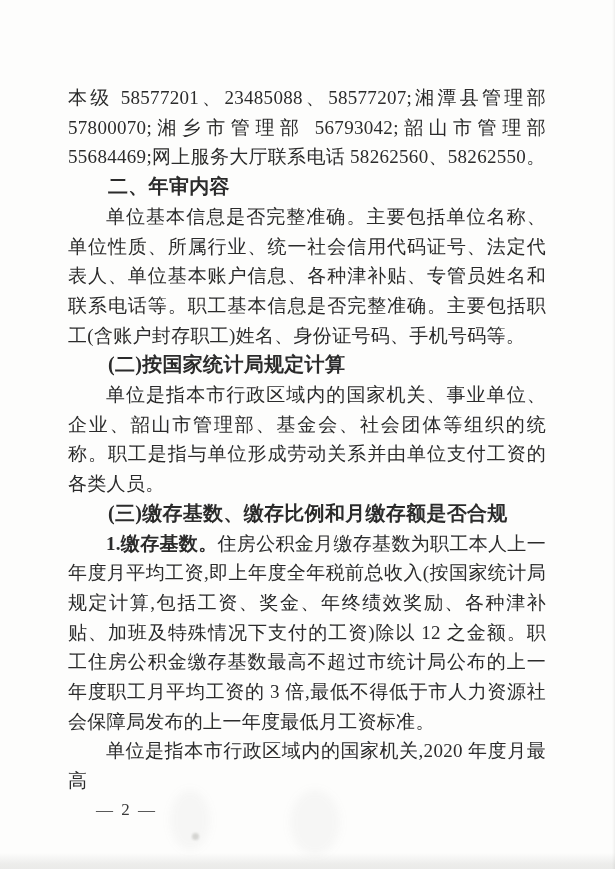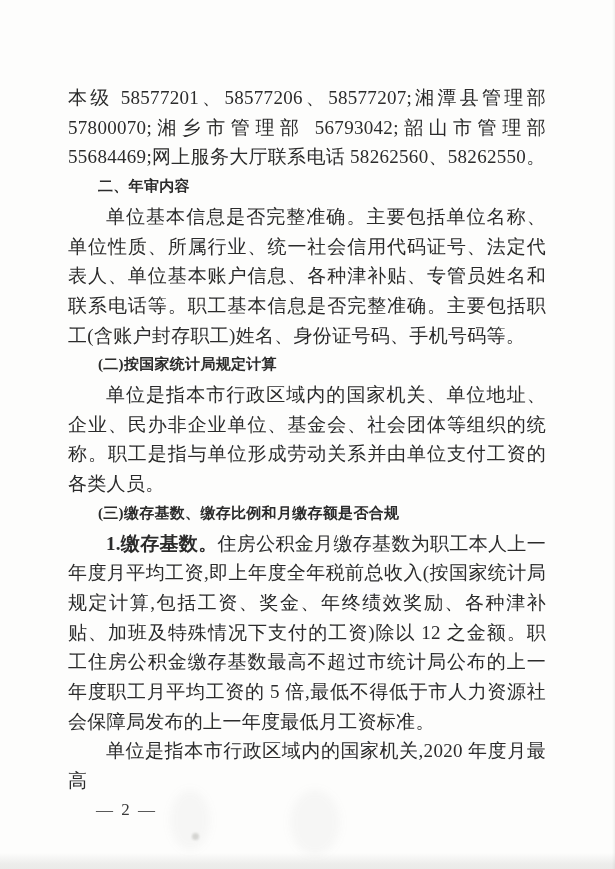--- a/index.html
+++ b/index.html
@@ -31,21 +31,21 @@
     margin: 0;
     text-indent: 2em;
   }
   .para.no-indent {
     text-indent: 0;
   }
   .heading {
     margin: 0;
     text-indent: 2em;
     font-weight: 700;
-    font-size: 15px;
+    font-size: 20px;
   }
   .lead-bold {
     font-weight: 700;
     margin-top: 40px;
   }
   .page-number {
     position: absolute;
     left: 96px;
     top: 800px;
     font-size: 17px;
@@ -102,34 +102,34 @@
     filter: blur(4px);
   }
 </style>
 </head>
 <body>
 
 <div class="page">
 
   <div class="body-text">
 
-    <p class="para no-indent">本级 58577201、58577206、58577207;湘潭县管理部 57800070;湘乡市管理部 56793042;韶山市管理部 55684469;网上服务大厅联系电话 58262560、58262550。</p>
+    <p class="para no-indent">本级 58577201、23485088、58577207;湘潭县管理部 57800070;湘乡市管理部 56793042;韶山市管理部 55684469;网上服务大厅联系电话 58262560、58262550。</p>
 
     <p class="heading">二、年审内容</p>
 
 
     <p class="para">单位基本信息是否完整准确。主要包括单位名称、单位性质、所属行业、统一社会信用代码证号、法定代表人、单位基本账户信息、各种津补贴、专管员姓名和联系电话等。职工基本信息是否完整准确。主要包括职工(含账户封存职工)姓名、身份证号码、手机号码等。</p>
 
     <p class="heading">(二)按国家统计局规定计算</p>
 
-    <p class="para">单位是指本市行政区域内的国家机关、单位地址、企业、民办非企业单位、基金会、社会团体等组织的统称。职工是指与单位形成劳动关系并由单位支付工资的各类人员。</p>
+    <p class="para">单位是指本市行政区域内的国家机关、事业单位、企业、韶山市管理部、基金会、社会团体等组织的统称。职工是指与单位形成劳动关系并由单位支付工资的各类人员。</p>
 
     <p class="heading">(三)缴存基数、缴存比例和月缴存额是否合规</p>
 
-    <p class="para"><span class="lead-bold">1.缴存基数。</span><span>住房公积金月缴存基数为职工本人上一年度月平均工资,即上年度全年税前总收入(按国家统计局规定计算,包括工资、奖金、年终绩效奖励、各种津补贴、加班及特殊情况下支付的工资)除以 12 之金额。职工住房公积金缴存基数最高不超过市统计局公布的上一年度职工月平均工资的 5 倍,最低不得低于市人力资源社会保障局发布的上一年度最低月工资标准。</span></p>
+    <p class="para"><span class="lead-bold">1.缴存基数。</span><span>住房公积金月缴存基数为职工本人上一年度月平均工资,即上年度全年税前总收入(按国家统计局规定计算,包括工资、奖金、年终绩效奖励、各种津补贴、加班及特殊情况下支付的工资)除以 12 之金额。职工住房公积金缴存基数最高不超过市统计局公布的上一年度职工月平均工资的 3 倍,最低不得低于市人力资源社会保障局发布的上一年度最低月工资标准。</span></p>
 
     <p class="para">单位是指本市行政区域内的国家机关,2020 年度月最高</p>
 
   </div>
 
   <div class="page-number">— 2 —</div>
 
   <div class="ghost-blob-1"></div>
   <div class="ghost-blob-2"></div>
   <div class="ghost-dot"></div>

